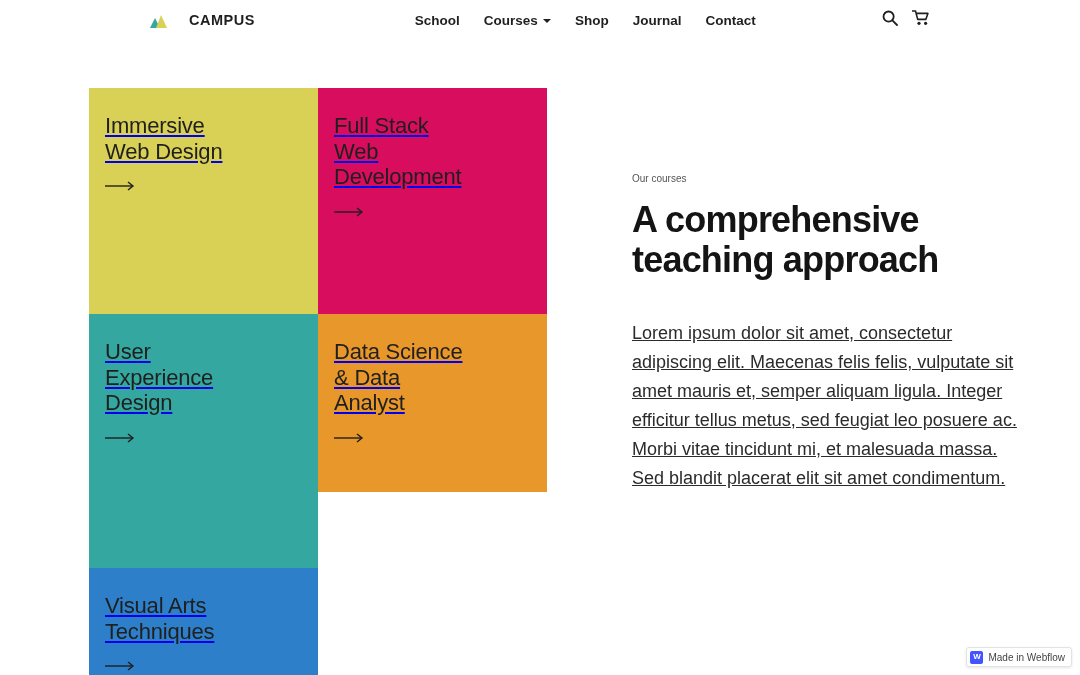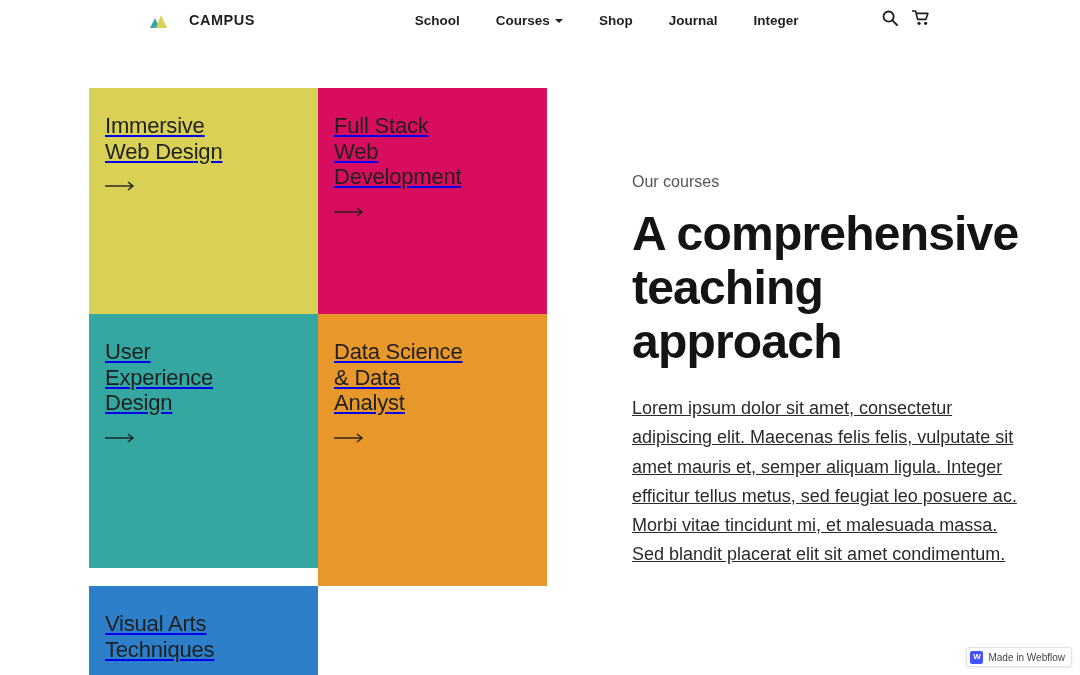--- a/index.html
+++ b/index.html
@@ -33,21 +33,21 @@
   }
   .brand-text {
     font-size: 14.5px;
     font-weight: 700;
     letter-spacing: 0.5px;
     color: #1f1f1f;
   }
   .main-nav {
     display: flex;
     align-items: center;
-    gap: 36px;
+    gap: 24px;
     margin-left: 160px;
     justify-content: flex-end;
   }
   .nav-link {
     font-size: 13.5px;
     font-weight: 700;
     color: #1f1f1f;
     text-decoration: none;
     display: flex;
     align-items: center;
@@ -102,42 +102,42 @@
     color: #1f1f1f;
     letter-spacing: -0.2px;
   }
   .tile-arrow {
     margin-top: 13px;
     display: block;
   }
   .tile-a { background: #d9d156; height: 226px; }
   .tile-b { background: #d80d5e; height: 226px; }
   .tile-c { background: #34a7a0; height: 254px; }
-  .tile-d { background: #e8972b; height: 272px; }
+  .tile-d { background: #e8972b; height: 178px; }
   .tile-e { background: #2e7fca; height: 145px; }
   .tile-blank { background: transparent; height: 130px; }
 
   
   .content {
     margin-left: 85px;
     padding-top: 85px;
     width: 400px;
   }
   .eyebrow {
-    font-size: 16px;
+    font-size: 10px;
     color: #555555;
     margin-bottom: 16px;
   }
   .headline {
-    font-size: 48px;
+    font-size: 36px;
     font-weight: 700;
     line-height: 1.12;
     letter-spacing: -0.8px;
     color: #141414;
-    margin-bottom: 26px;
+    margin-bottom: 38px;
   }
   .body-copy {
     font-size: 18px;
     line-height: 1.62;
     color: #2b2b2b;
     text-decoration: underline;
   }
 
   
   .wf-badge {
@@ -196,21 +196,21 @@
       <span>Courses</span>
       <i class="caret"></i>
     </a>
     <a class="nav-link" href="#">
       <span>Shop</span>
     </a>
     <a class="nav-link" href="#">
       <span>Journal</span>
     </a>
     <a class="nav-link" href="#">
-      <span>Integer</span>
+      <span>Contact</span>
     </a>
   </nav>
 
   <div class="header-actions">
     <button class="icon-btn">
       <svg width="16" height="16" viewBox="0 0 16 16" fill="none" xmlns="http://www.w3.org/2000/svg">
         <circle cx="6.6" cy="6.6" r="5.1" stroke="#1f1f1f" stroke-width="1.8"></circle>
         <line x1="10.4" y1="10.4" x2="15" y2="15" stroke="#1f1f1f" stroke-width="1.8" stroke-linecap="round"></line>
       </svg>
     </button>

